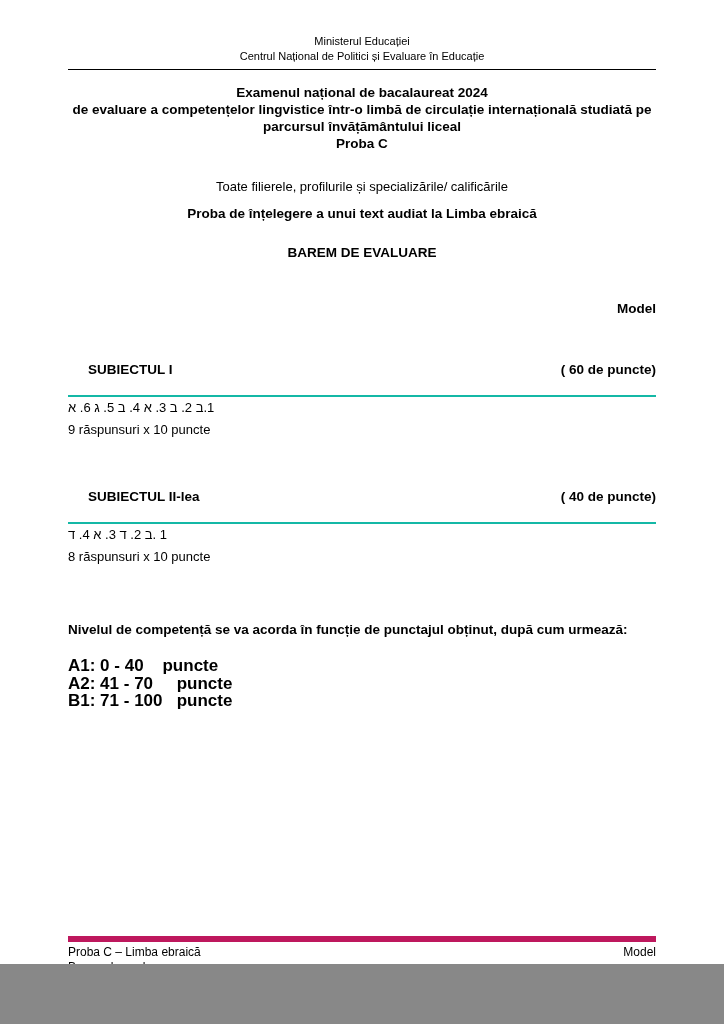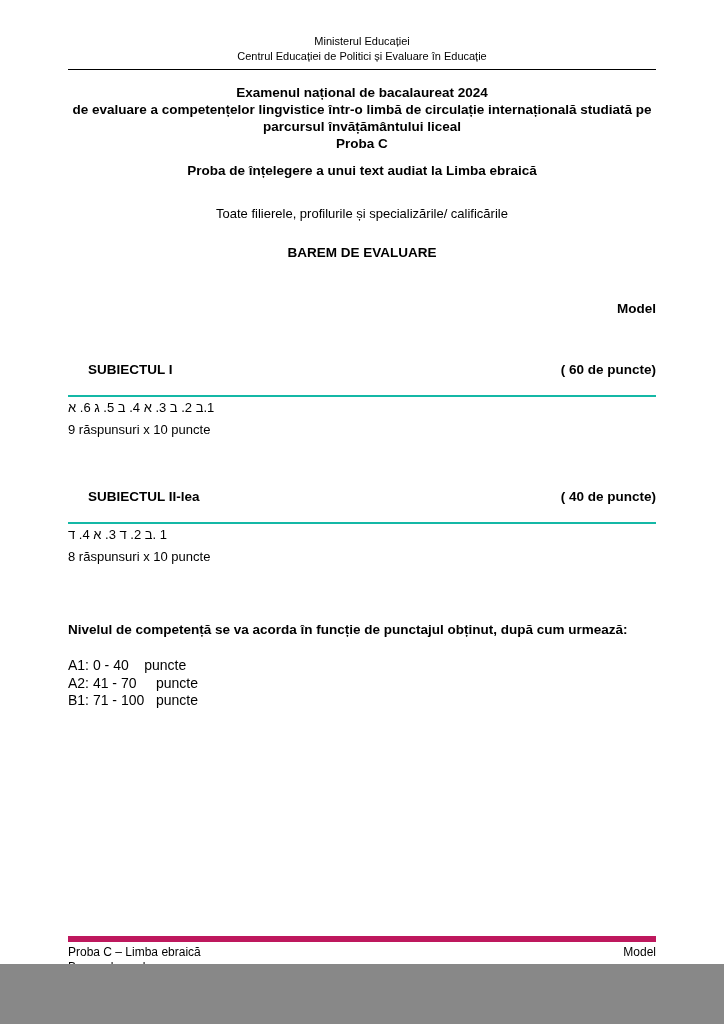--- a/index.html
+++ b/index.html
@@ -29,46 +29,46 @@
   .subject-row .subject-title { padding-left:20px; }
   .subj1 { margin-top:46px; }
   .subj2 { margin-top:52px;gap:36px; }
   .hebrew {
     unicode-bidi:bidi-override; direction:ltr;
     font-size:13px; margin-top:3px; white-space:pre;
   }
   .note { font-size:13px; margin-top:7px; }
   .levels-intro { margin-top:58px; font-weight:bold; font-size:13.5px; }
   .levels-list { margin-top:20px; }
-  .level-item { font-weight:normal; font-size:14px; line-height:17.5px; white-space:pre; }
+  .level-item { font-weight:bold; font-size:17px; line-height:17.5px; white-space:pre; }
   .footer {
     position:absolute; left:68px; right:68px; top:936px;
     border-top:6px solid #be185d; padding-top:3px; font-size:12px; line-height:15px;
   }
   .footer-row { display:flex; justify-content:space-between; }
   .page-number { position:absolute; top:966px; left:0; right:0; text-align:center; font-size:12px; }
 </style>
 </head>
 <body>
 
 <div class="page">
   <div class="content">
 
     <div class="header">
       <div>Ministerul Educației</div>
-      <div>Centrul Educației de Politici și Evaluare în Educație</div>
+      <div>Centrul Național de Politici și Evaluare în Educație</div>
     </div>
     <div class="rule"></div>
 
     <div class="title-block">
       <div class="c b t135">Examenul național de bacalaureat 2024</div>
       <div class="c b t135">de evaluare a competențelor lingvistice într-o limbă de circulație internațională studiată pe parcursul învățământului liceal</div>
       <div class="c b t135">Proba C</div>
+      <div class="c t13 gap26">Toate filierele, profilurile și specializările/ calificările</div>
       <div class="c b t135 gap10">Proba de înțelegere a unui text audiat la  Limba  ebraică</div>
-      <div class="c t13 gap26">Toate filierele, profilurile și specializările/ calificările</div>
       <div class="c b t135 gap22">BAREM DE EVALUARE</div>
     </div>
 
     <div class="model-line">Model</div>
 
     <div class="subject-row subj1">
       <span class="subject-title">SUBIECTUL I</span>
       <span class="subject-points">(  60 de puncte)</span>
     </div>
     <div class="hebrew">א .6 ג .5 ב .4 א .3 ב .2 ב.1</div>

